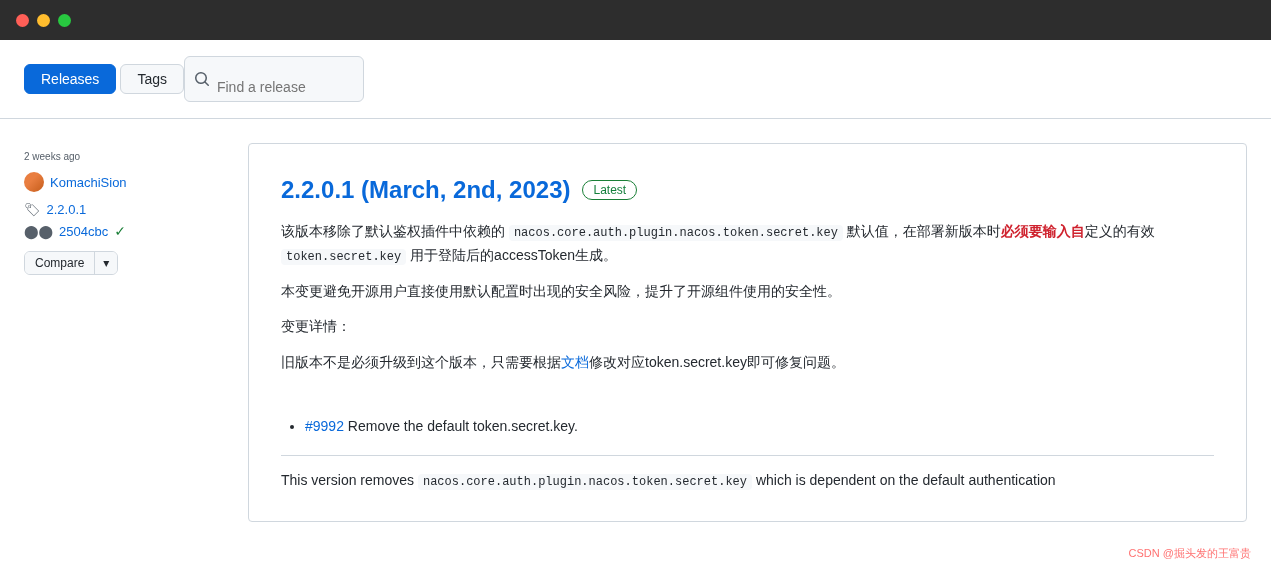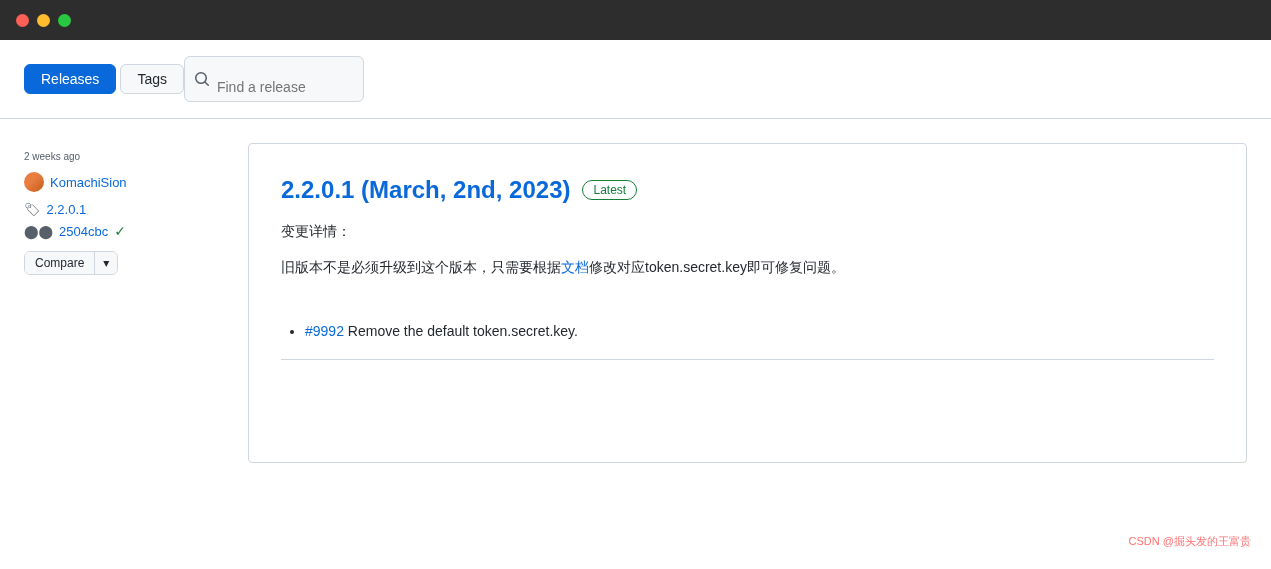--- a/index.html
+++ b/index.html
@@ -266,21 +266,21 @@
       font-family: SFMono-Regular, Consolas, "Liberation Mono", Menlo, monospace;
       font-size: 12px;
       background: #f6f8fa;
       padding: 1px 5px;
       border-radius: 4px;
       color: #24292f;
     }
 
     .watermark {
       position: fixed;
-      bottom: 20px;
+      bottom: 8px;
       right: 20px;
       font-size: 11px;
       color: #ff4d4d;
       font-weight: 500;
       opacity: 0.8;
     }
 
     .check-icon {
       color: #1a7f37;
       font-size: 14px;
@@ -335,35 +335,48 @@
       </div>
     </div>
 
     <div class="release-card">
       <div class="release-title-row">
         <a class="release-title-link">2.2.0.1 (March, 2nd, 2023)</a>
         <span class="latest-badge">Latest</span>
       </div>
 
       <div class="release-body">
-
+        <p>
+          <span>该版本移除了默认鉴权插件中依赖的</span>
+          <code class="code-inline">nacos.core.auth.plugin.nacos.token.secret.key</code>
+          <span>默认值，在部署新版本时</span><span class="bold-red">必须要输入自</span><span>定义的有效</span>
+          <code class="code-inline">token.secret.key</code>
+          <span>用于登陆后的accessToken生成。</span>
+        </p>
+
+        <p>本变更避免开源用户直接使用默认配置时出现的安全风险，提升了开源组件使用的安全性。</p>
 
         <p>变更详情：</p>
 
         <p>
           <span>旧版本不是必须升级到这个版本，只需要根据</span><a class="link-blue">文档</a><span>修改对应token.secret.key即可修复问题。</span>
         </p>
 
         <ul>
           <li>
             <a class="link-blue">#9992</a><span> Remove the default token.secret.key.</span>
           </li>
         </ul>
       </div>
 
       <div class="divider"></div>
 
+      <div class="release-footer">
+        <span>This version removes</span>
+        <code class="code-block-inline">nacos.core.auth.plugin.nacos.token.secret.key</code>
+        <span>which is dependent on the default authentication</span>
+      </div>
     </div>
 
   </div>
 </div>
 
 <div class="watermark">CSDN @掘头发的王富贵</div>
 
 </body></html>

